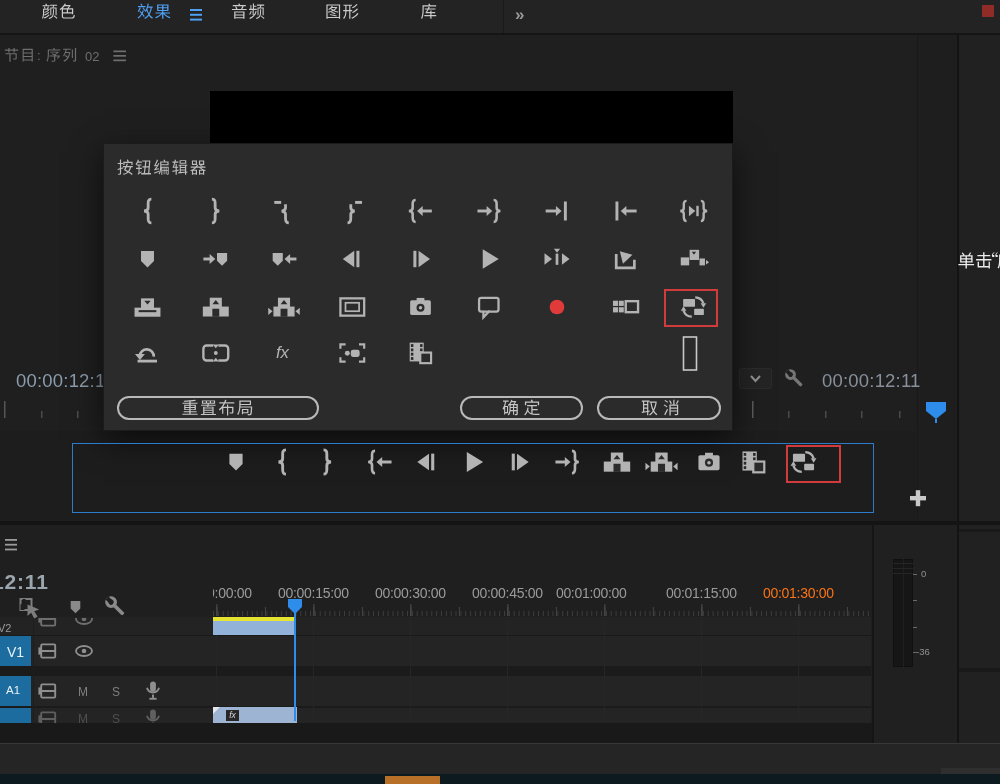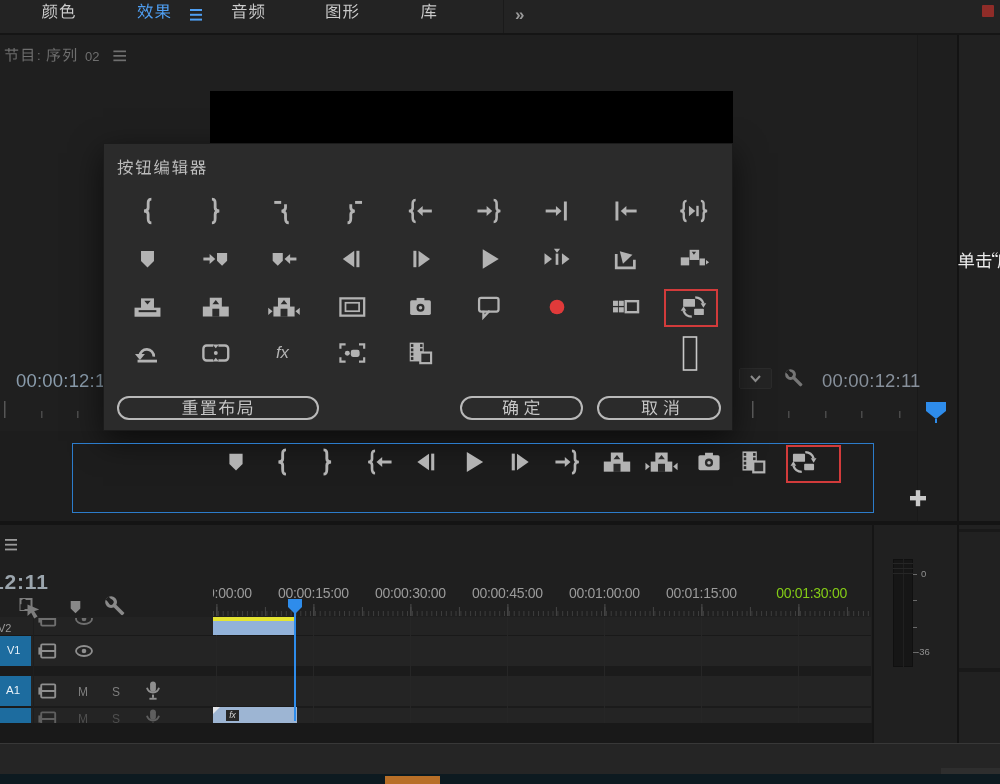--- a/index.html
+++ b/index.html
@@ -28,23 +28,23 @@
 <div class="a" style="left:597px;top:396px;width:124px;height:24px;border:2px solid #b9b9b9;border-radius:13px"></div>
 <div class="a" style="left:72px;top:443px;width:802px;height:70px;border:1px solid #2c7ccb"></div>
 <div class="a" style="left:786px;top:445px;width:55px;height:38px;border:2px solid #d23b3b"></div>
 <div class="a" style="left:0px;top:521px;width:1000px;height:4px;background:#141414"></div>
 <div class="a" style="left:0px;top:525px;width:957px;height:218px;background:#1f1f1f"></div>
 <div class="a" style="left:213px;top:585px;width:658px;height:14px;overflow:hidden">
     <div class="a" style="left:-45.1px;top:0px;width:97px;text-align:center;font-size:14px;color:#9b9b9b;letter-spacing:-0.3px">00:00:00:00</div>
     <div class="a" style="left:51.900000000000006px;top:0px;width:97px;text-align:center;font-size:14px;color:#9b9b9b;letter-spacing:-0.3px">00:00:15:00</div>
     <div class="a" style="left:148.9px;top:0px;width:97px;text-align:center;font-size:14px;color:#9b9b9b;letter-spacing:-0.3px">00:00:30:00</div>
     <div class="a" style="left:245.89999999999998px;top:0px;width:97px;text-align:center;font-size:14px;color:#9b9b9b;letter-spacing:-0.3px">00:00:45:00</div>
-    <div class="a" style="left:342.9px;top:0px;width:97px;text-align:center;font-size:14px;color:#9b9b9b;letter-spacing:-0.3px">00:01:00:00</div>
+    <div class="a" style="left:342.9px;top:0px;width:97px;font-size:14px;color:#9b9b9b;letter-spacing:-0.3px">00:01:00:00</div>
     <div class="a" style="left:439.9px;top:0px;width:97px;text-align:center;font-size:14px;color:#9b9b9b;letter-spacing:-0.3px">00:01:15:00</div>
-    <div class="a" style="left:536.9px;top:0px;width:97px;text-align:right;font-size:14px;color:#84cc16;letter-spacing:-0.3px">00:01:30:00</div>
+    <div class="a" style="left:536.9px;top:0px;width:97px;text-align:center;font-size:14px;color:#f97316;letter-spacing:-0.3px">00:01:30:00</div>
   </div>
 <div class="a" style="left:-73.4px;top:570px;font-size:21px;color:#9ba5ad;white-space:pre;letter-spacing:0.8px;font-weight:bold">00:00:12:11</div>
 <div class="a" style="left:0px;top:617px;width:871px;height:18px;background:#232323"></div>
 <div class="a" style="left:0px;top:635px;width:871px;height:1px;background:#191919"></div>
 <div class="a" style="left:0px;top:636px;width:871px;height:30px;background:#242424"></div>
 <div class="a" style="left:0px;top:666px;width:871px;height:10px;background:#1b1b1b"></div>
 <div class="a" style="left:0px;top:676px;width:871px;height:30px;background:#242424"></div>
 <div class="a" style="left:0px;top:706px;width:871px;height:2px;background:#1b1b1b"></div>
 <div class="a" style="left:0px;top:708px;width:871px;height:15px;background:#242424"></div>
 <div class="a" style="left:33px;top:617px;width:1px;height:106px;background:#1e1e1e"></div>
@@ -52,21 +52,21 @@
 <div class="a" style="left:313px;top:617px;width:1px;height:106px;background:#262626"></div>
 <div class="a" style="left:410px;top:617px;width:1px;height:106px;background:#262626"></div>
 <div class="a" style="left:507px;top:617px;width:1px;height:106px;background:#262626"></div>
 <div class="a" style="left:604px;top:617px;width:1px;height:106px;background:#262626"></div>
 <div class="a" style="left:701px;top:617px;width:1px;height:106px;background:#262626"></div>
 <div class="a" style="left:798px;top:617px;width:1px;height:106px;background:#262626"></div>
 <div class="a" style="left:0px;top:636px;width:31px;height:30px;background:#1d6c9f"></div>
 <div class="a" style="left:0px;top:676px;width:31px;height:30px;background:#1d6c9f"></div>
 <div class="a" style="left:0px;top:708px;width:31px;height:15px;background:#1d6c9f"></div>
 <div class="a" style="left:-2px;top:622px;font-size:11px;color:#9a9a9a;white-space:pre;">V2</div>
-<div class="a" style="left:7px;top:644px;font-size:11px;color:#e8f1f8;white-space:pre;">V1</div>
+<div class="a" style="left:7px;top:644px;font-size:14px;color:#e8f1f8;white-space:pre;">V1</div>
 <div class="a" style="left:6px;top:684px;font-size:11.5px;color:#e8f1f8;white-space:pre;">A1</div>
 <div class="a" style="left:78px;top:685px;font-size:12px;color:#7f7f7f;white-space:pre;">M</div>
 <div class="a" style="left:112px;top:685px;font-size:12px;color:#7f7f7f;white-space:pre;">S</div>
 <div class="a" style="left:78px;top:712px;font-size:12px;color:#4f4f4f;white-space:pre;">M</div>
 <div class="a" style="left:112px;top:712px;font-size:12px;color:#4f4f4f;white-space:pre;">S</div>
 <div class="a" style="left:213px;top:617px;width:82px;height:4px;background:#e4e431"></div>
 <div class="a" style="left:213px;top:621px;width:82px;height:14px;background:#92b2d9"></div>
 <div class="a" style="left:213px;top:707px;width:84px;height:16px;background:#9db5d3"></div>
 <div class="a" style="left:226px;top:709.5px;width:13px;height:11px;background:#272727;color:#d9d9d9;font-size:8.5px;font-style:italic;text-align:center;line-height:11px">fx</div>
 <div class="a" style="left:0px;top:723px;width:957px;height:20px;background:#191919"></div>

